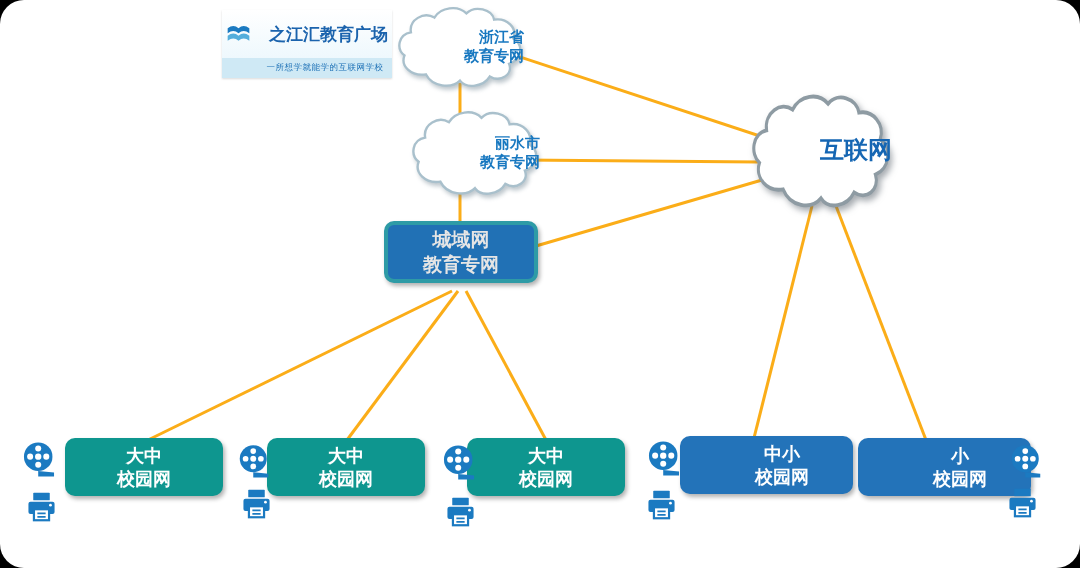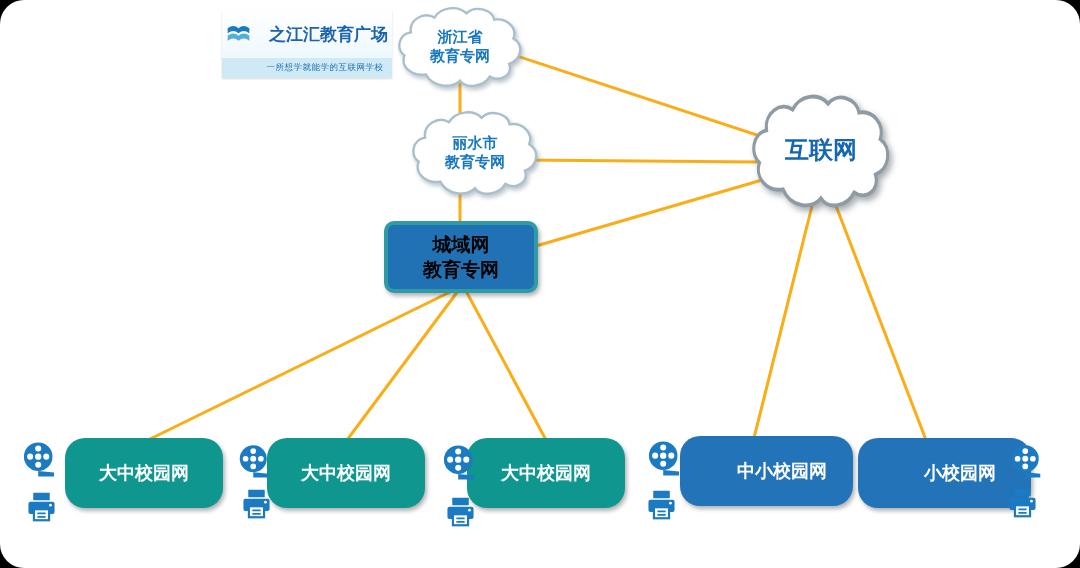--- a/index.html
+++ b/index.html
@@ -12,35 +12,35 @@
   .links line{stroke:var(--link,#FBAD18);stroke-width:3;}
 
   
   .cloud{position:absolute;}
   .cloud svg.shape{position:absolute;left:0;top:0;width:100%;height:100%;
     filter:drop-shadow(2px 3px 2px rgba(110,130,145,.45));}
   .cloud .cloud-path{fill:#ffffff;stroke:#A9C0CC;stroke-width:2.2;}
   .cloud.big .cloud-path{stroke:#8E9BA3;stroke-width:2.6;}
   .cloud.big svg.shape{filter:drop-shadow(3px 4px 3px rgba(80,90,100,.5));}
   .cloud-label{position:absolute;inset:0;display:flex;flex-direction:column;
-    align-items:center;justify-content:center;color:var(--cloud-text,#1878C0);
+    align-items:flex-end;justify-content:center;color:var(--cloud-text,#1878C0);
     font-weight:bold;font-size:15px;line-height:1.3;text-align:center;}
   .cloud.big .cloud-label{font-size:24px;color:#1566B3;}
 
   
-  .core-node{position:absolute;left:384px;top:221px;width:154px;height:72px;
+  .core-node{position:absolute;left:384px;top:221px;width:154px;height:62px;
     box-sizing:border-box;background:var(--core-fill,#2171B5);
     border:4px solid var(--core-border,#2E9BA6);border-radius:10px;
-    color:#000000;display:flex;flex-direction:column;align-items:center;justify-content:center;
+    color:#e5e5e5;display:flex;flex-direction:column;align-items:center;justify-content:center;
     font-size:19px;font-weight:bold;line-height:1.3;
     box-shadow:2px 3px 4px rgba(0,0,0,.3);}
 
   
-  .campus{position:absolute;width:158px;height:70px;border-radius:20px;color:#fff;
-    display:flex;flex-direction:row;align-items:center;justify-content:center;
+  .campus{position:absolute;width:158px;height:58px;border-radius:10px;color:#fff;
+    display:flex;flex-direction:column;align-items:center;justify-content:center;
     font-size:18px;font-weight:bold;line-height:1.3;
     box-shadow:2px 3px 4px rgba(0,0,0,.3);}
   .campus.teal{background:var(--teal-node,#0E968F);}
   .campus.blue{background:var(--blue-node,#2373B9);padding-left:31px;}
 
   
   .icon{position:absolute;color:var(--icon-blue,#1B7AC1);}
 
   
   .logo{position:absolute;left:222px;top:10px;width:170px;height:68px;

